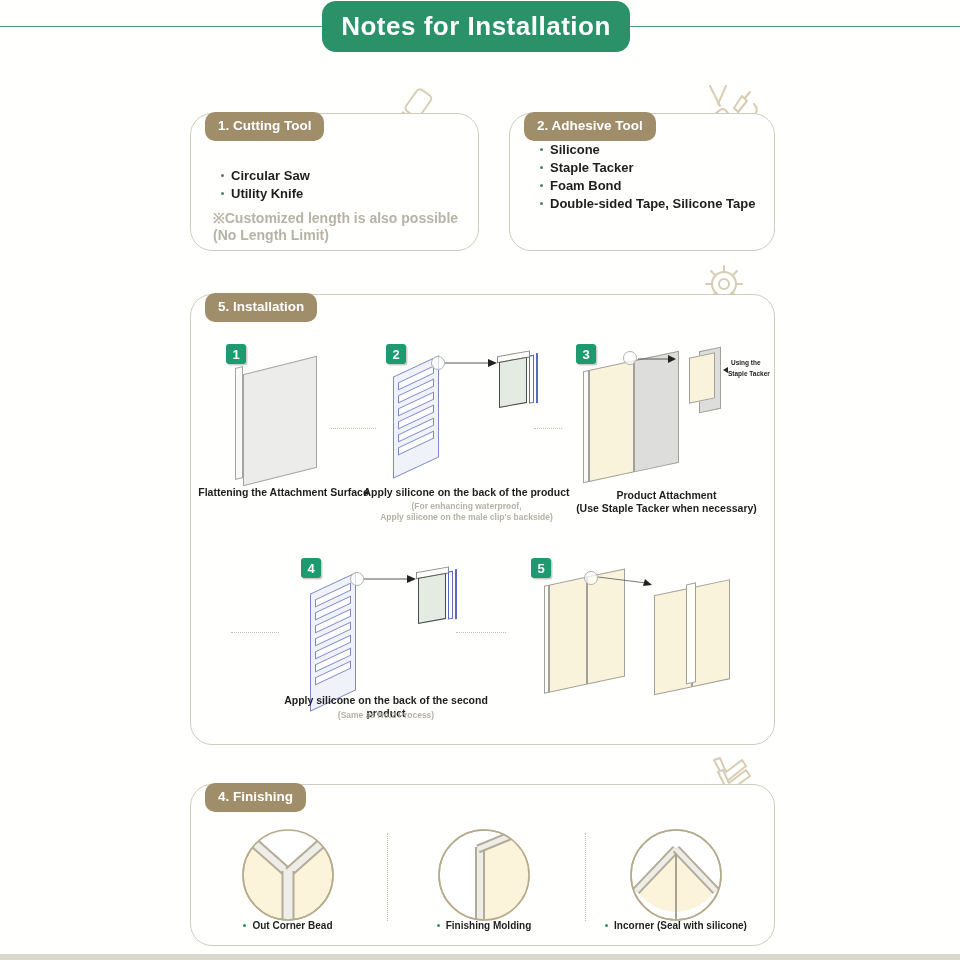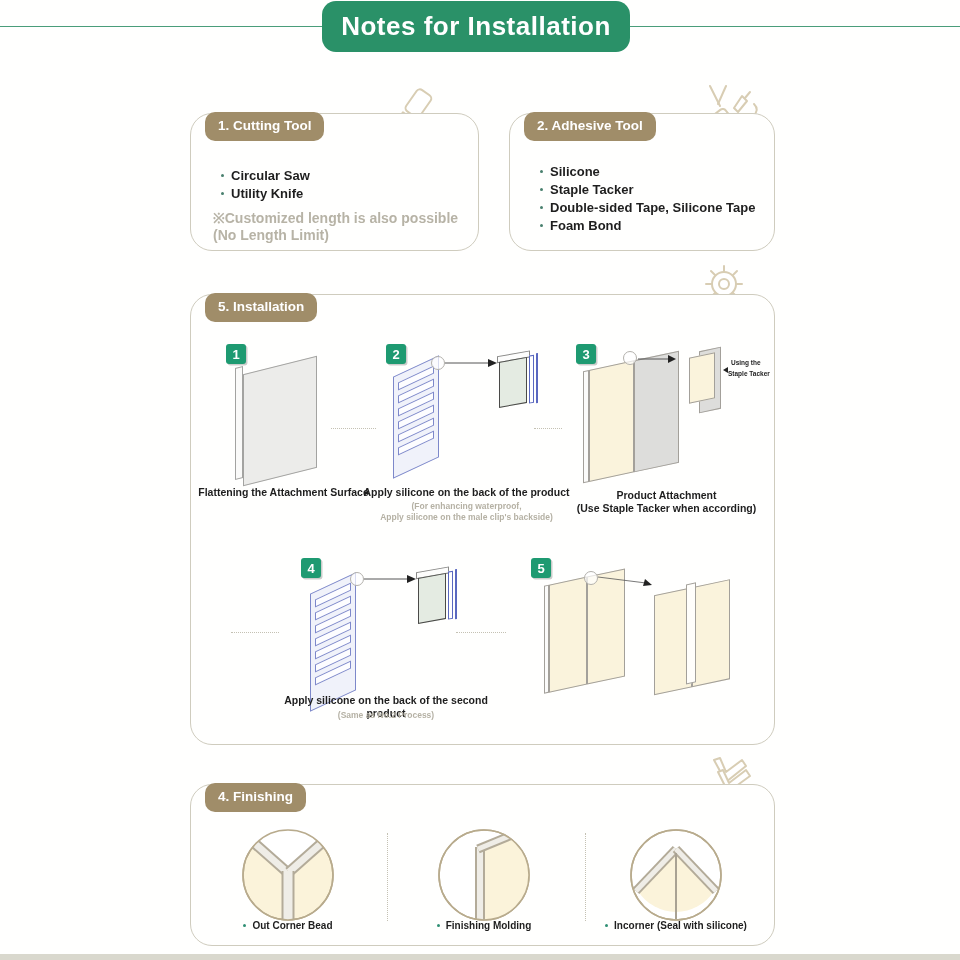--- a/index.html
+++ b/index.html
@@ -122,36 +122,36 @@
       <line x1="28" y1="2" x2="20" y2="20"></line>
       <rect x="18" y="26" width="20" height="34" rx="4" transform="rotate(-38 28 43)" fill="#fff"></rect>
       <path d="M36,24 L44,12 L49,17 L40,28 Z" fill="#fff"></path>
       <line x1="47" y1="14" x2="52" y2="8"></line>
       <path d="M56,20 q6,6 -1,12 q-7,6 0,12 q6,6 -1,12 q-6,6 0,12"></path>
       <line x1="46" y1="40" x2="54" y2="52"></line>
     </svg>
   </div>
   <div class="box box2">
     <div class="box-label">2. Adhesive Tool</div>
-    <div class="bullets" style="left:30px; top:48px;">
+    <div class="bullets" style="left:30px; top:26px;">
       <div class="bullet">
         <span class="bdot"></span>
         <span>Silicone</span>
       </div>
       <div class="bullet">
         <span class="bdot"></span>
         <span>Staple Tacker</span>
       </div>
       <div class="bullet">
         <span class="bdot"></span>
+        <span>Foam Bond</span>
+      </div>
+      <div class="bullet">
+        <span class="bdot"></span>
         <span>Double-sided Tape, Silicone Tape</span>
-      </div>
-      <div class="bullet">
-        <span class="bdot"></span>
-        <span>Foam Bond</span>
       </div>
     </div>
   </div>
 
   <div class="oicon" style="left:692px; top:262px;">
     <svg width="64" height="64" viewBox="0 0 64 64" fill="none" stroke="#d8cdb3" stroke-width="2" stroke-linejoin="round" stroke-linecap="round">
       <circle cx="32" cy="22" r="12" fill="#fff"></circle>
       <circle cx="32" cy="22" r="5" fill="#fff"></circle>
       <g>
         <line x1="32" y1="4" x2="32" y2="10"></line>
@@ -224,21 +224,21 @@
       <div class="tri-left" style="left:142px; top:24px;"></div>
       <div class="tiny-note" style="left:150px; top:15px;">Using the</div>
       <div class="tiny-note" style="left:147px; top:26px;">Staple Tacker</div>
     </div>
 
     <div class="caption" style="left:0px; top:191px; width:185px;">Flattening the Attachment Surface</div>
     <div class="caption" style="left:168px; top:191px; width:215px;">Apply silicone on the back of the product</div>
     <div class="subcaption" style="left:168px; top:206px; width:215px;">(For enhancing waterproof,</div>
     <div class="subcaption" style="left:168px; top:217px; width:215px;">Apply silicone on the male clip's backside)</div>
     <div class="caption" style="left:368px; top:194px; width:215px;">Product Attachment</div>
-    <div class="caption" style="left:368px; top:207px; width:215px;">(Use Staple Tacker when according)</div>
+    <div class="caption" style="left:368px; top:207px; width:215px;">(Use Staple Tacker when necessary)</div>
 
     <div class="dots-h" style="left:40px; top:337px; width:48px;"></div>
 
     <div class="step-badge" style="left:110px; top:263px;">4</div>
     <div class="ill" style="left:105px; top:270px; width:190px; height:155px;">
       <div class="sil-panel" style="left:14px; top:18px; height:118px;">
         <div class="stripe"></div>
           <div class="stripe"></div>
           <div class="stripe"></div>
         <div class="stripe"></div>

